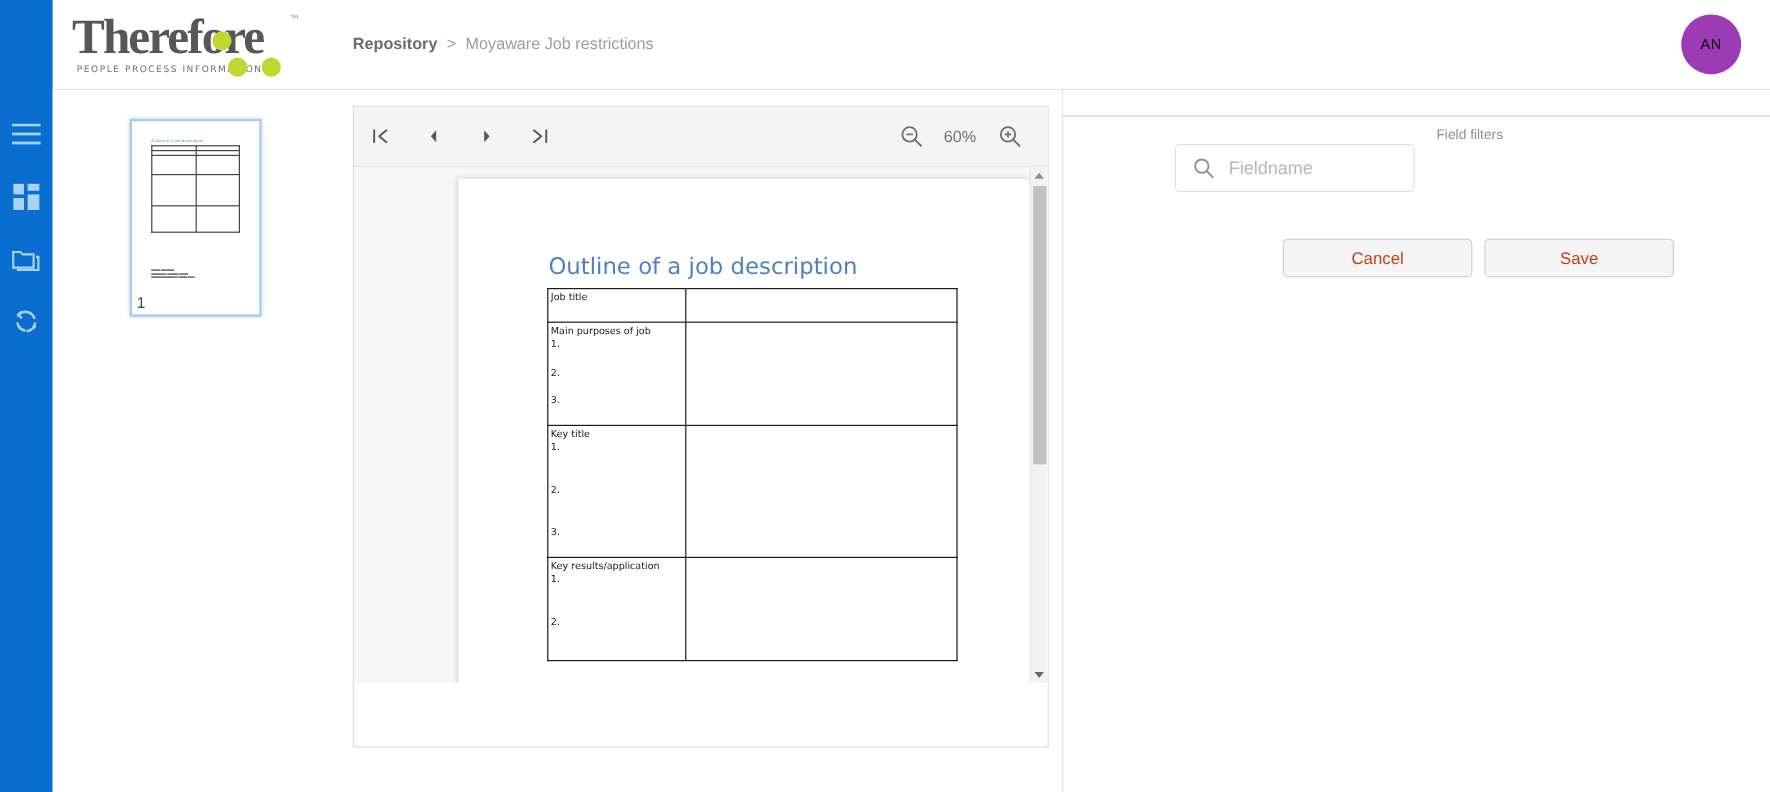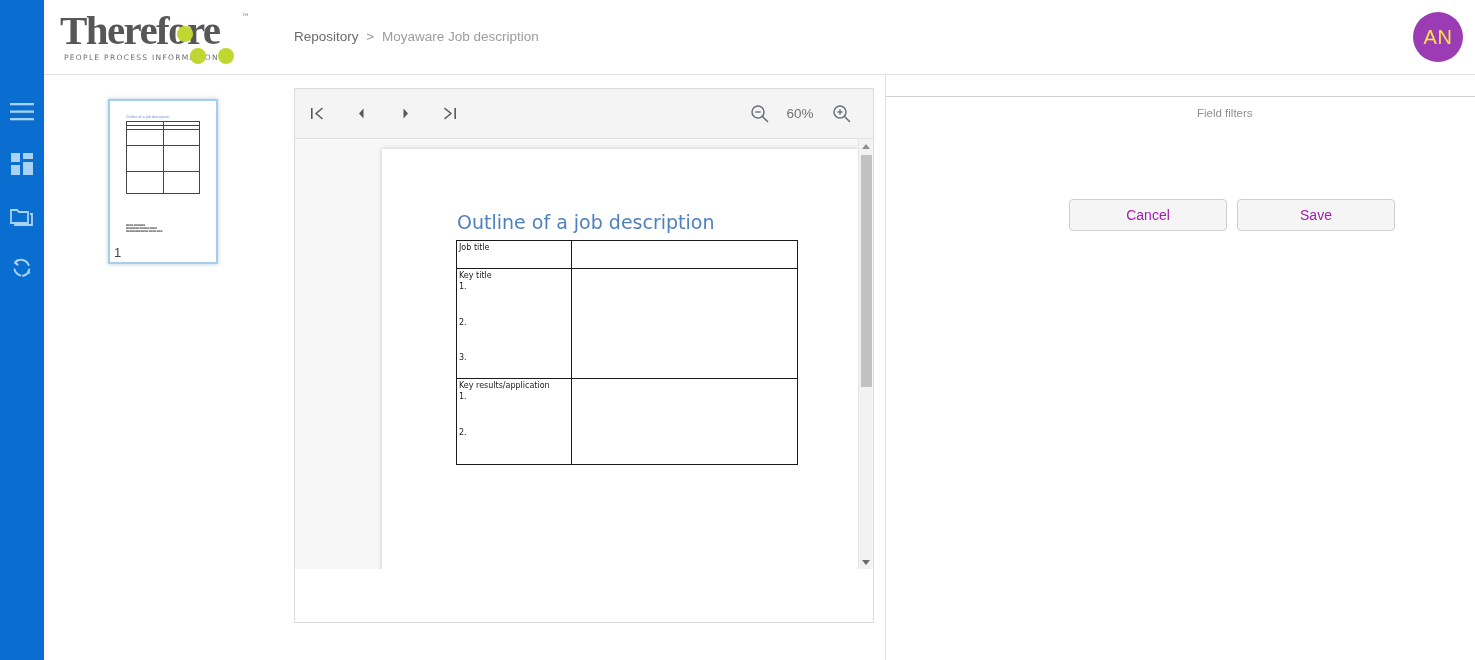--- a/index.html
+++ b/index.html
@@ -81,34 +81,34 @@
   .logo-circle.c2 { left: 158px; }
 
   .crumb {
     position: absolute; left: 250px; top: 29px;
     font-size: 13.5px;
     color: #9c9c9c;
     white-space: nowrap;
   }
   .crumb .crumb-root {
     color: #6b6b6b;
-    font-weight: 400;
+    font-weight: 700;
     cursor: pointer;
     margin-top: 48px;
   }
   .crumb .crumb-sep { color: #9c9c9c; margin: 0 4px; }
   .crumb .crumb-leaf { color: #9c9c9c; }
 
   .avatar {
-    position: absolute; right: 12px; top: 12px;
+    position: absolute; right: 24px; top: 12px;
     width: 50px; height: 50px;
     border-radius: 50%;
     background: #9c3cb4;
-    color: #fde047;
-    font-size: 20px;
+    color: #000000;
+    font-size: 12px;
     display: flex; align-items: center; justify-content: center;
     letter-spacing: 0.5px;
     cursor: pointer;
   }
 
   
   .body-area {
     position: absolute; left: 44px; top: 75px;
     width: 1431px; height: 585px;
     background: #ffffff;
@@ -323,21 +323,21 @@
     border-right: 5px solid transparent;
     border-top: 6px solid #9a9a9a;
   }
 
   .btn-row { position: absolute; left: 183px; top: 124px; display: flex; gap: 10px; }
   .btn {
     width: 158px; height: 32px;
     border: 1px solid #cfcfcf;
     border-radius: 4px;
     background: #f5f5f5;
-    color: #a21caf;
+    color: #c2410c;
     font-size: 14px;
     display: flex; align-items: center; justify-content: center;
     cursor: pointer;
     font-family: "Liberation Sans", sans-serif;
   }
 </style>
 </head>
 <body>
 
 <div id="app">
@@ -389,21 +389,21 @@
       <div class="logo-dot-o"></div>
       <div class="logo-tm">™</div>
       <div class="logo-tag">PEOPLE  PROCESS  INFORMATION</div>
       <div class="logo-circle c1"></div>
       <div class="logo-circle c2"></div>
     </div>
 
     <div class="crumb">
       <span class="crumb-root">Repository</span>
       <span class="crumb-sep">&gt;</span>
-      <span class="crumb-leaf">Moyaware Job description</span>
+      <span class="crumb-leaf">Moyaware Job restrictions</span>
     </div>
 
     <div class="avatar">AN</div>
   </div>
 
   <div class="body-area">
 
     <div class="thumb-strip">
       <div class="thumb">
         <div class="thumb-page">
@@ -492,20 +492,32 @@
             <tbody>
                 <tr>
               <td class="lbl">
                 <span>Job title</span>
                 <span class="gap-s" style="display:block"></span>
               </td>
               <td>&nbsp;</td>
             </tr>
             <tr>
               <td class="lbl">
+                <span>Main purposes of job</span>
+                <span class="num">1.</span>
+                <span class="gap-s" style="display:block"></span>
+                <span class="num">2.</span>
+                <span class="gap-s" style="display:block"></span>
+                <span class="num">3.</span>
+                <span class="gap-s" style="display:block"></span>
+              </td>
+              <td>&nbsp;</td>
+            </tr>
+            <tr>
+              <td class="lbl">
                 <span>Key title</span>
                 <span class="num">1.</span>
                 <span class="gap-m" style="display:block"></span>
                 <span class="num">2.</span>
                 <span class="gap-m" style="display:block"></span>
                 <span class="num">3.</span>
                 <span class="gap-s" style="display:block"></span>
               </td>
               <td>&nbsp;</td>
             </tr>
@@ -533,20 +545,29 @@
         <div class="vs-arrow down">
           <span class="tri down"></span>
         </div>
       </div>
 
     </div>
 
     <div class="right-panel">
       <div class="rp-header"></div>
 
+      <div class="search-box">
+        <span class="search-icon">
+          <svg width="18" height="18" viewBox="0 0 18 18">
+            <circle cx="7.5" cy="7.5" r="5.6" fill="none" stroke="#8c8c8c" stroke-width="1.5"></circle>
+            <line x1="11.6" y1="11.6" x2="16.6" y2="16.6" stroke="#8c8c8c" stroke-width="1.6" stroke-linecap="round"></line>
+          </svg>
+        </span>
+        <input class="search-input" type="text" placeholder="Fieldname" style="">
+      </div>
 
       <div class="filter-wrap">
         <div class="filter-label">Field filters</div>
       </div>
 
       <div class="btn-row">
         <div class="btn">Cancel</div>
         <div class="btn">Save</div>
       </div>
     </div>

